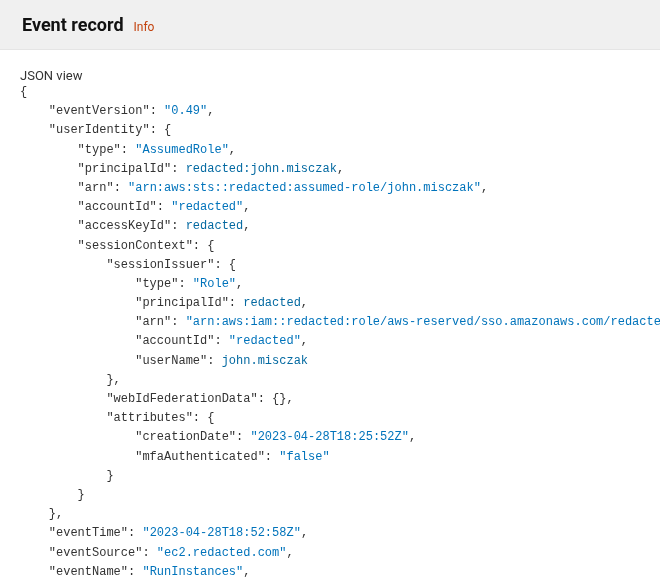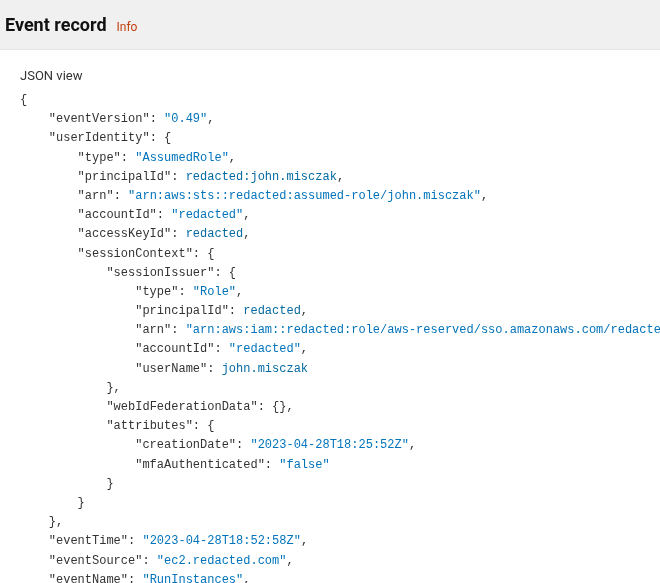--- a/index.html
+++ b/index.html
@@ -4,21 +4,21 @@
   <style>
     * { box-sizing: border-box; margin: 0; padding: 0; }
     body {
       font-family: -apple-system, BlinkMacSystemFont, "Segoe UI", Roboto, Arial, sans-serif;
       background: #ffffff;
       width: 660px;
     }
     .header {
       background: #f0f0f0;
       border-bottom: 1px solid #e5e5e5;
-      padding: 14px 5px;
+      padding: 14px 22px;
       display: flex;
       align-items: baseline;
       gap: 10px;
     }
     .header-title {
       font-size: 18px;
       font-weight: 700;
       color: #111111;
     }
     .header-info {
@@ -26,21 +26,20 @@
       color: #c2410c;
       cursor: pointer;
     }
     .content {
       background: #ffffff;
       padding: 18px 20px;
     }
     .json-view-label {
       font-size: 13px;
       color: #333333;
-      margin-bottom: 8px;
     }
     pre.json {
       font-family: Menlo, Consolas, "Courier New", monospace;
       font-size: 12px;
       line-height: 1.6;
       white-space: pre;
       color: #333333;
     }
     .k { color: #333333; }
     .s { color: #0073bb; }

